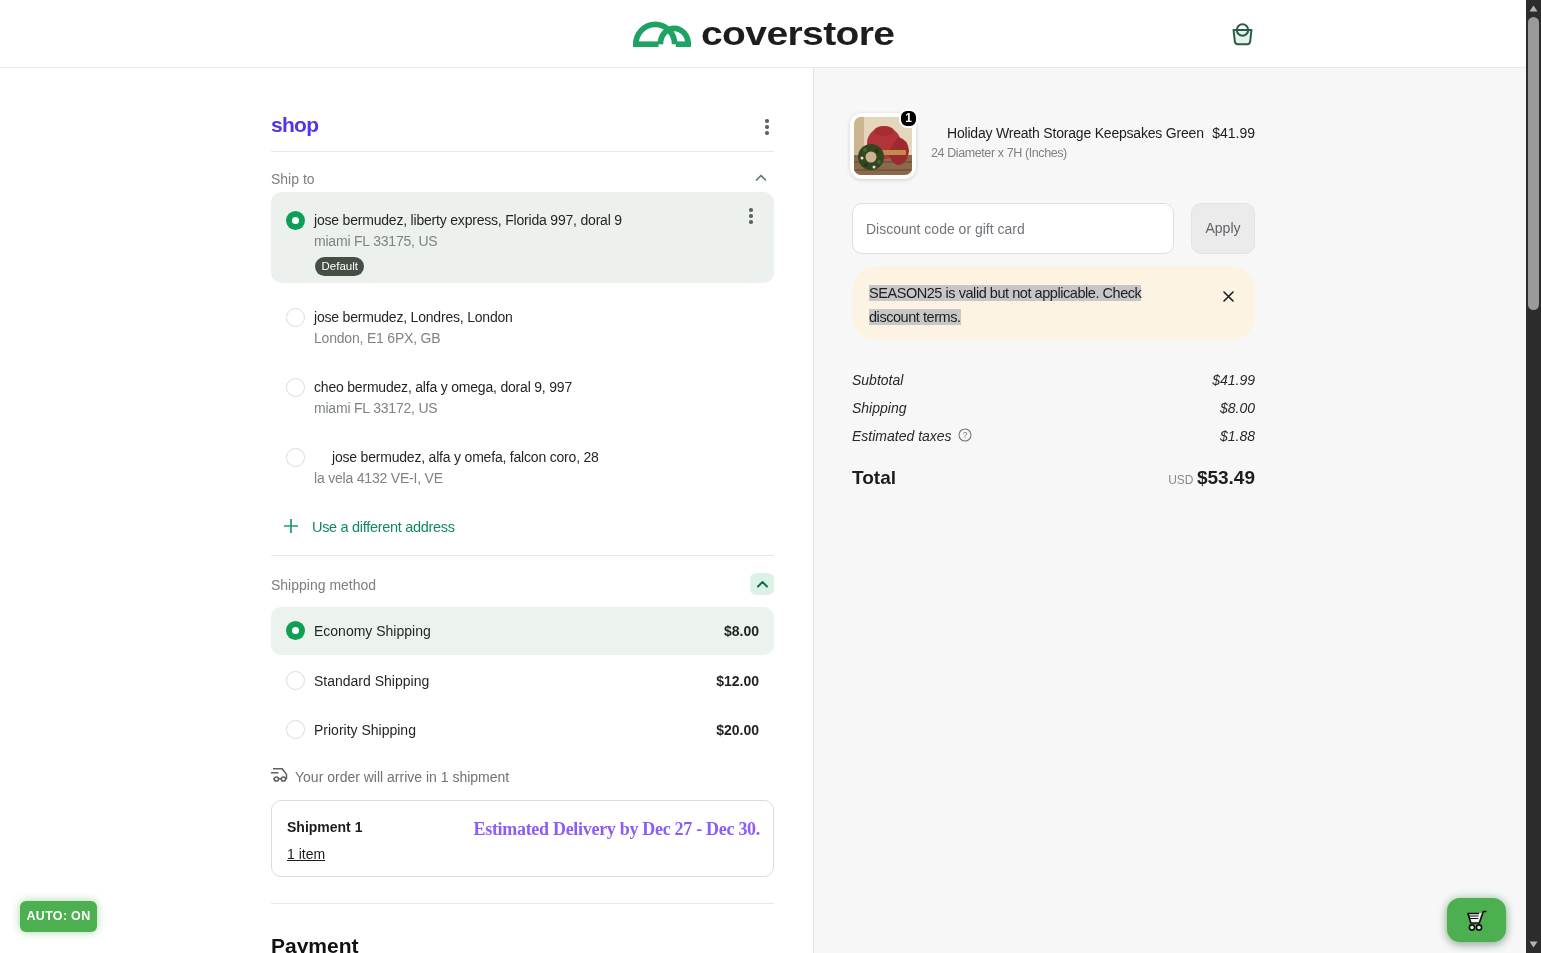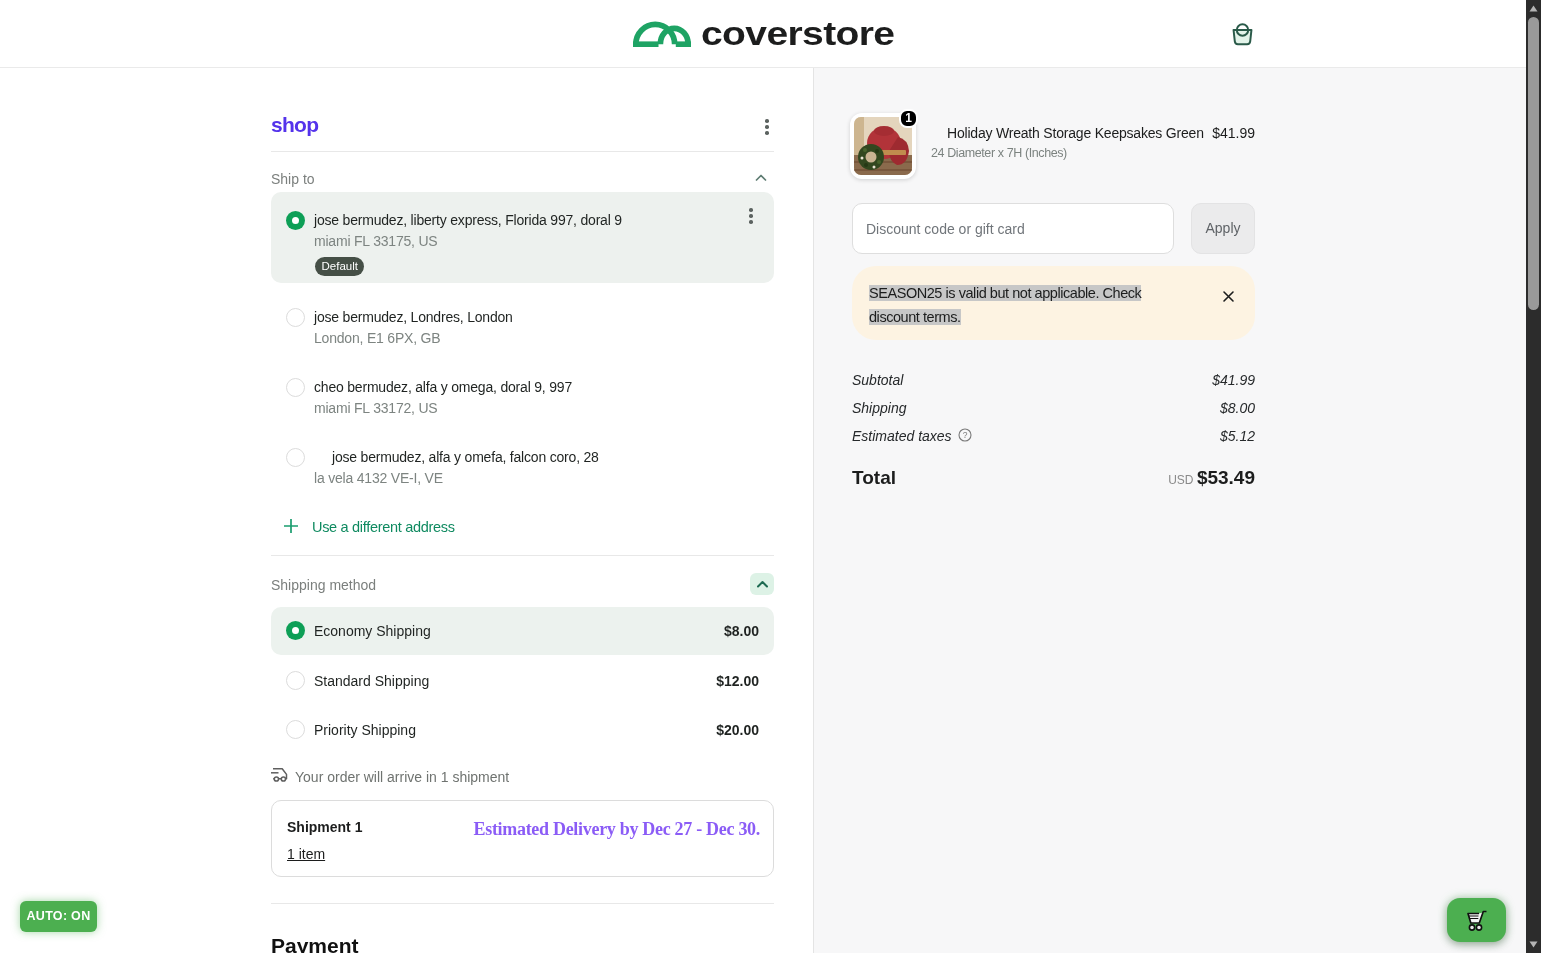--- a/index.html
+++ b/index.html
@@ -208,21 +208,21 @@
 
   <div class="warnbox">
     <div class="txt"><span>SEASON25 is valid but not applicable. Check</span><br><span>discount terms.</span></div>
   </div>
   <svg class="abs" style="left:1220px; top:288px;" width="17" height="17" viewBox="0 0 17 17">
     <path d="M4,4 L13,13 M13,4 L4,13" stroke="#1c1d1d" stroke-width="1.6" stroke-linecap="round"></path>
   </svg>
 
   <div class="trow" style="top:372px;">Subtotal<span class="v">$41.99</span></div>
   <div class="trow" style="top:400px;">Shipping<span class="v">$8.00</span></div>
-  <div class="trow" style="top:428px;">Estimated taxes<span class="v">$5.12</span></div>
+  <div class="trow" style="top:428px;">Estimated taxes<span class="v">$1.88</span></div>
   <svg class="abs" style="left:958px; top:428px;" width="14" height="14" viewBox="0 0 14 14">
     <circle cx="7" cy="7" r="6" fill="none" stroke="#7a7a7a" stroke-width="1.1"></circle>
     <text x="7" y="10" font-size="8.5" text-anchor="middle" fill="#7a7a7a" font-family="Liberation Sans">?</text>
   </svg>
 
   <div class="abs" style="left:852px; top:467px; font-size:19px; font-weight:bold; color:#1c1d1d;">Total</div>
   <div class="abs" style="left:852px; top:467px; width:403px; text-align:right;"><span style="font-size:12px; color:#8a8a8a;">USD </span><span style="font-size:19px; font-weight:bold; color:#1c1d1d;">$53.49</span></div>
 
   <div class="autobtn">AUTO: ON</div>
   <div class="fab">

